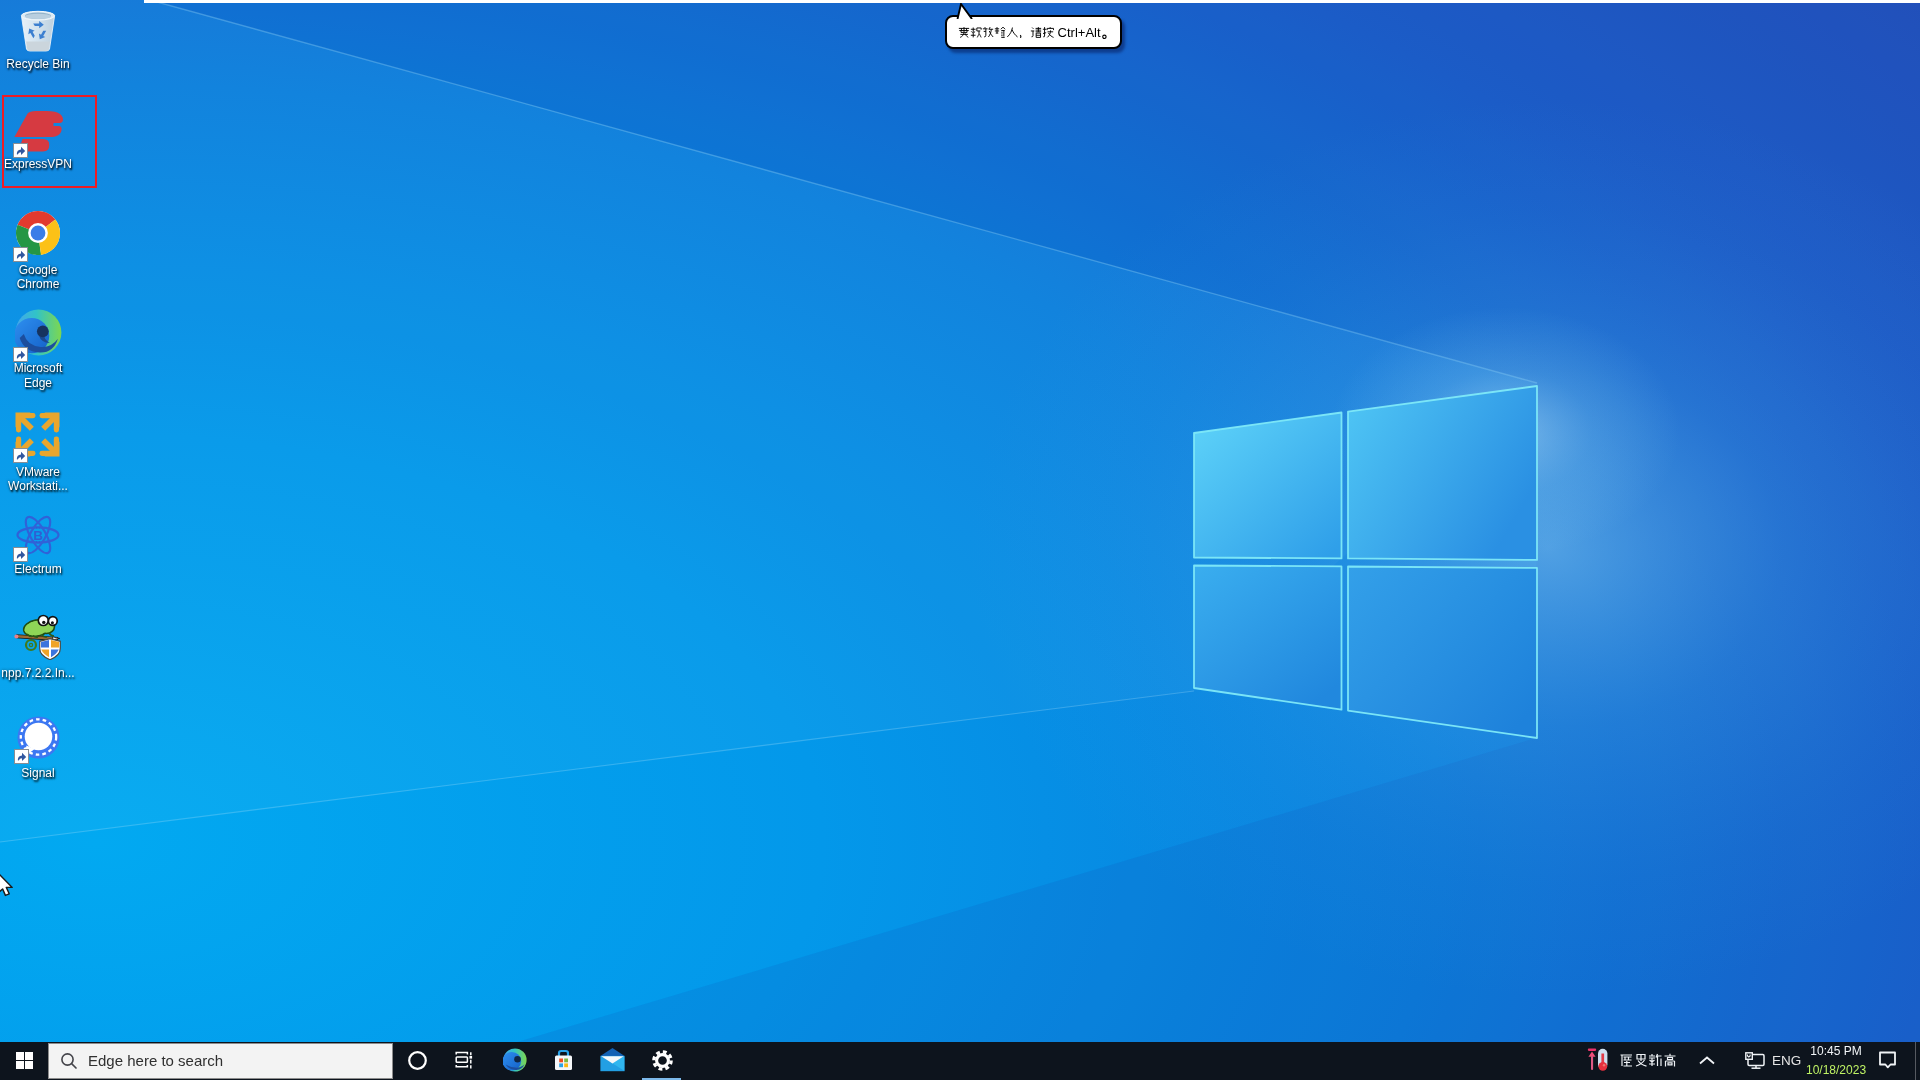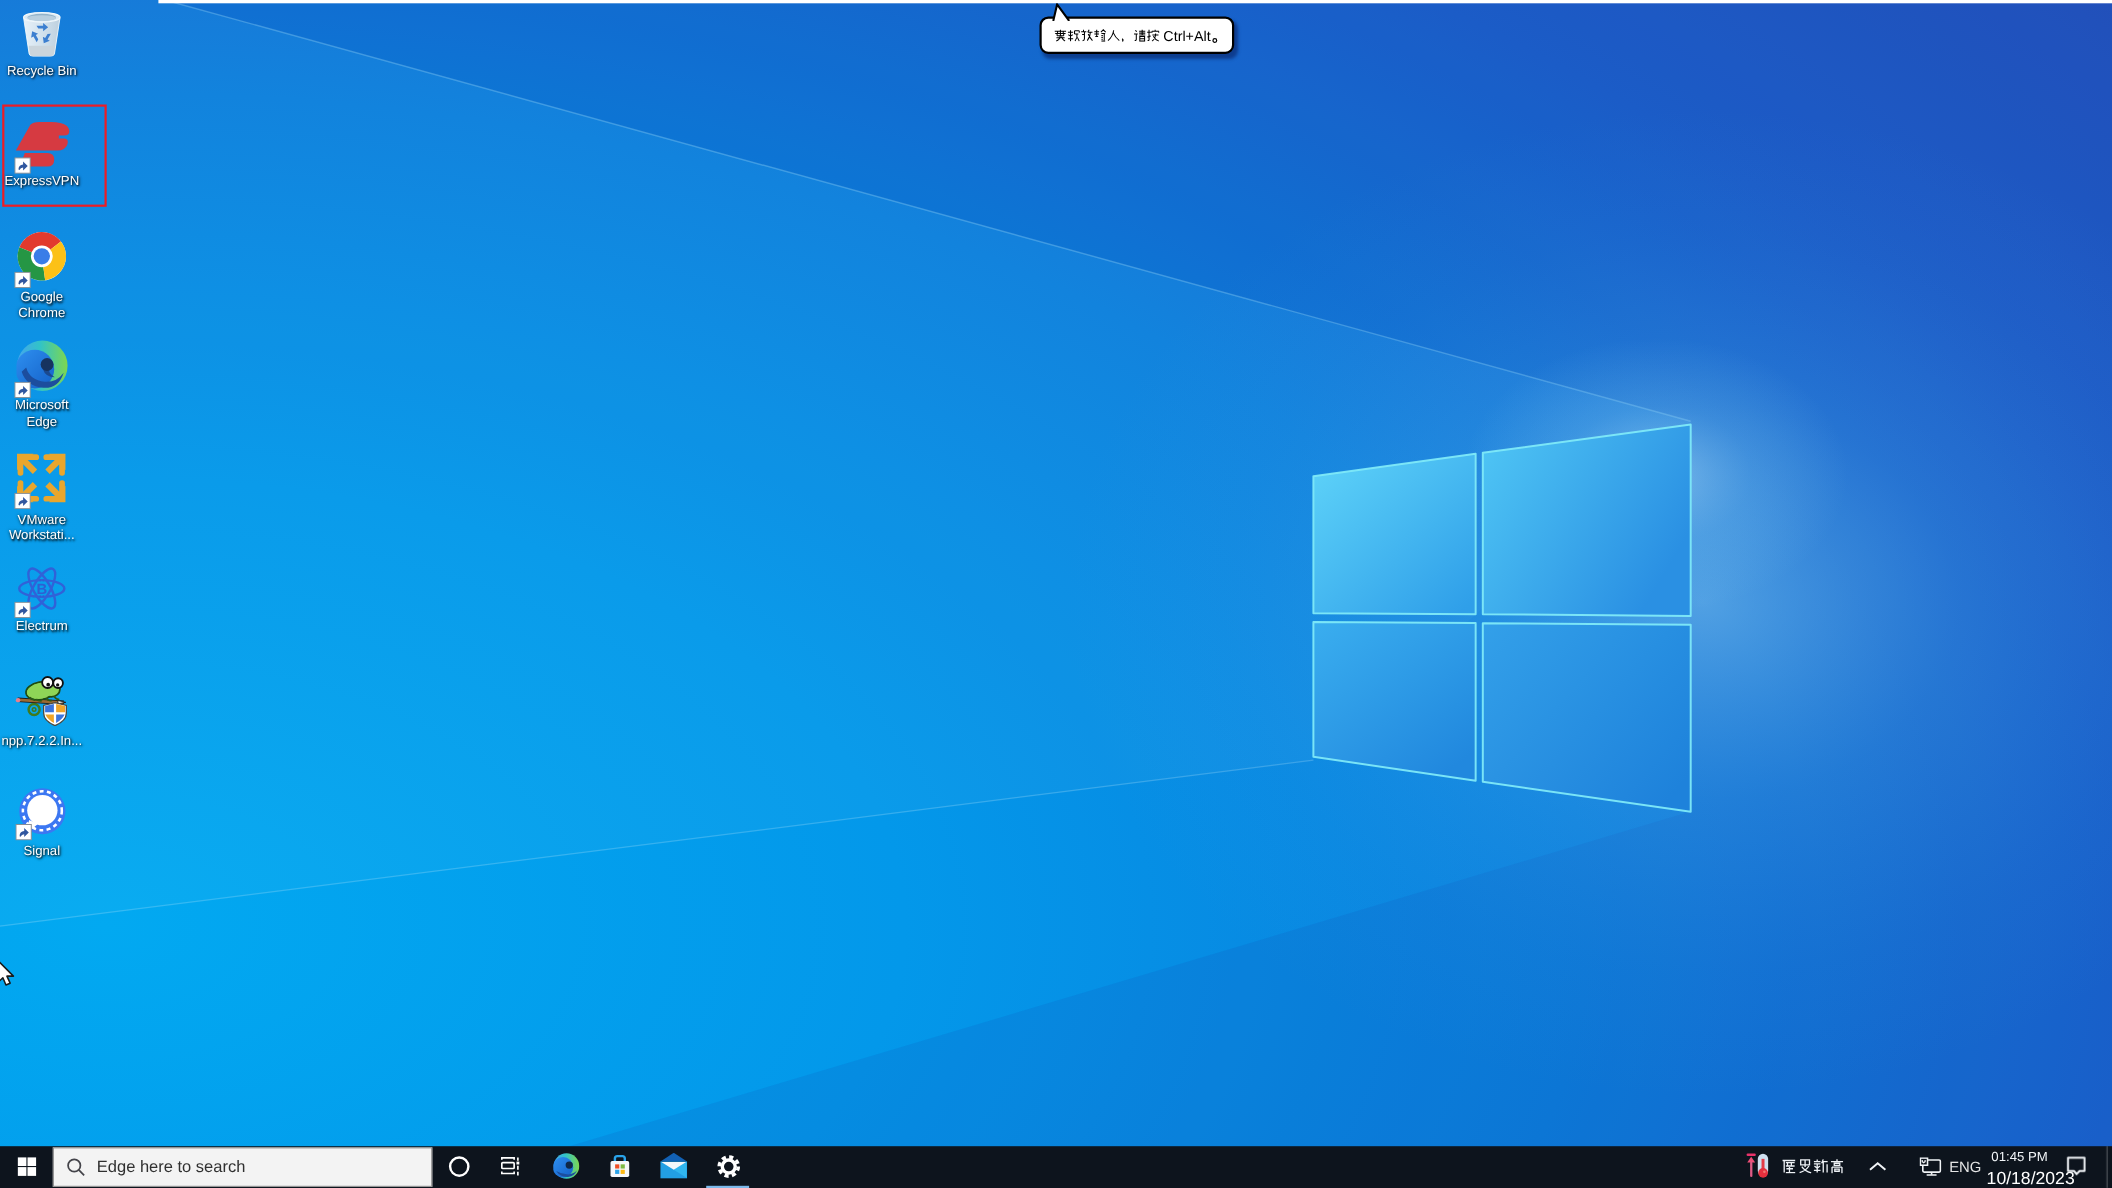--- a/index.html
+++ b/index.html
@@ -378,18 +378,18 @@
 <path d="M1,7.5 L8,1.5 L15,7.5"></path>
 </svg>
 <svg class="abs" style="left:1745px;top:1052px" width="20" height="18" fill="none" stroke="#f0f3f6" stroke-width="1.5">
 <rect x="3" y="2.5" width="16" height="11" rx="1.2"></rect>
 <line x1="11" y1="13.5" x2="11" y2="16"></line>
       <line x1="6.5" y1="16.2" x2="15.5" y2="16.2"></line>
 <rect x="0.8" y="0.8" width="6.5" height="6.5" fill="#0d141d" stroke-width="1.4"></rect>
 <path d="M2.5,2.5 v1.5 l1.3,1 l1.3,-1 v-1.5" stroke-width="1.1"></path>
 </svg>
 <div class="abs" style="left:1772px;top:1052.5px;font-size:13.5px;color:#e5e5e5;transform:translateZ(0);">ENG</div>
-<div class="abs" style="left:1806px;top:1044px;width:60px;text-align:center;font-size:12px;color:#f2f5f8;transform:translateZ(0);">01:45 PM</div>
-<div class="abs" style="left:1806px;top:1063px;width:60px;font-size:16px;color:#ffffff;transform:translateZ(0);">10/18/2023</div>
+<div class="abs" style="left:1806px;top:1044px;width:60px;text-align:center;font-size:12px;color:#f2f5f8;transform:translateZ(0);">10:45 PM</div>
+<div class="abs" style="left:1806px;top:1063px;width:60px;font-size:12px;color:#bef264;transform:translateZ(0);">10/18/2023</div>
 <svg class="abs" style="left:1878px;top:1051px" width="19" height="19" viewBox="0 0 19 19">
 <path d="M2,1.5 H17 V13.5 H12.5 L9.8,16.4 L7.4,13.5 H2 Z" fill="none" stroke="#f0f3f6" stroke-width="1.8" stroke-linejoin="round"></path>
 </svg>
 <div class="abs" style="left:1914.5px;top:1042px;width:1px;height:38px;background:rgba(255,255,255,0.3);"></div>
 </div>
 </body></html>

